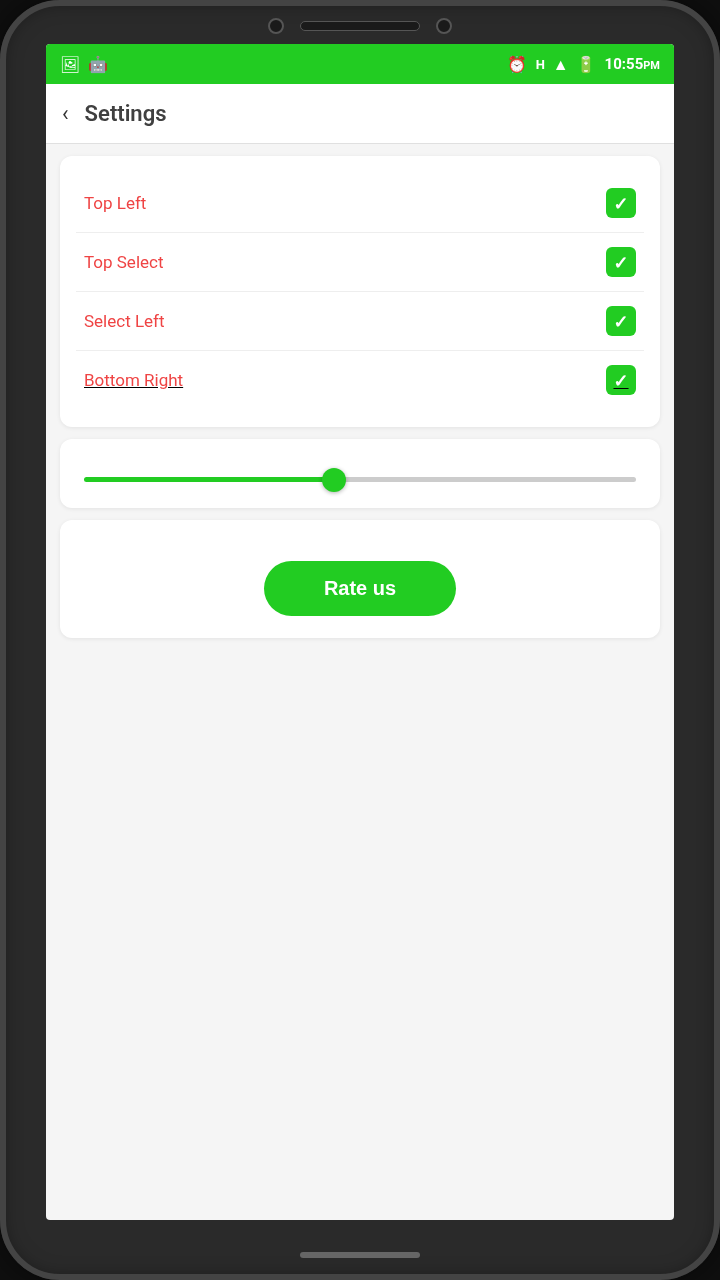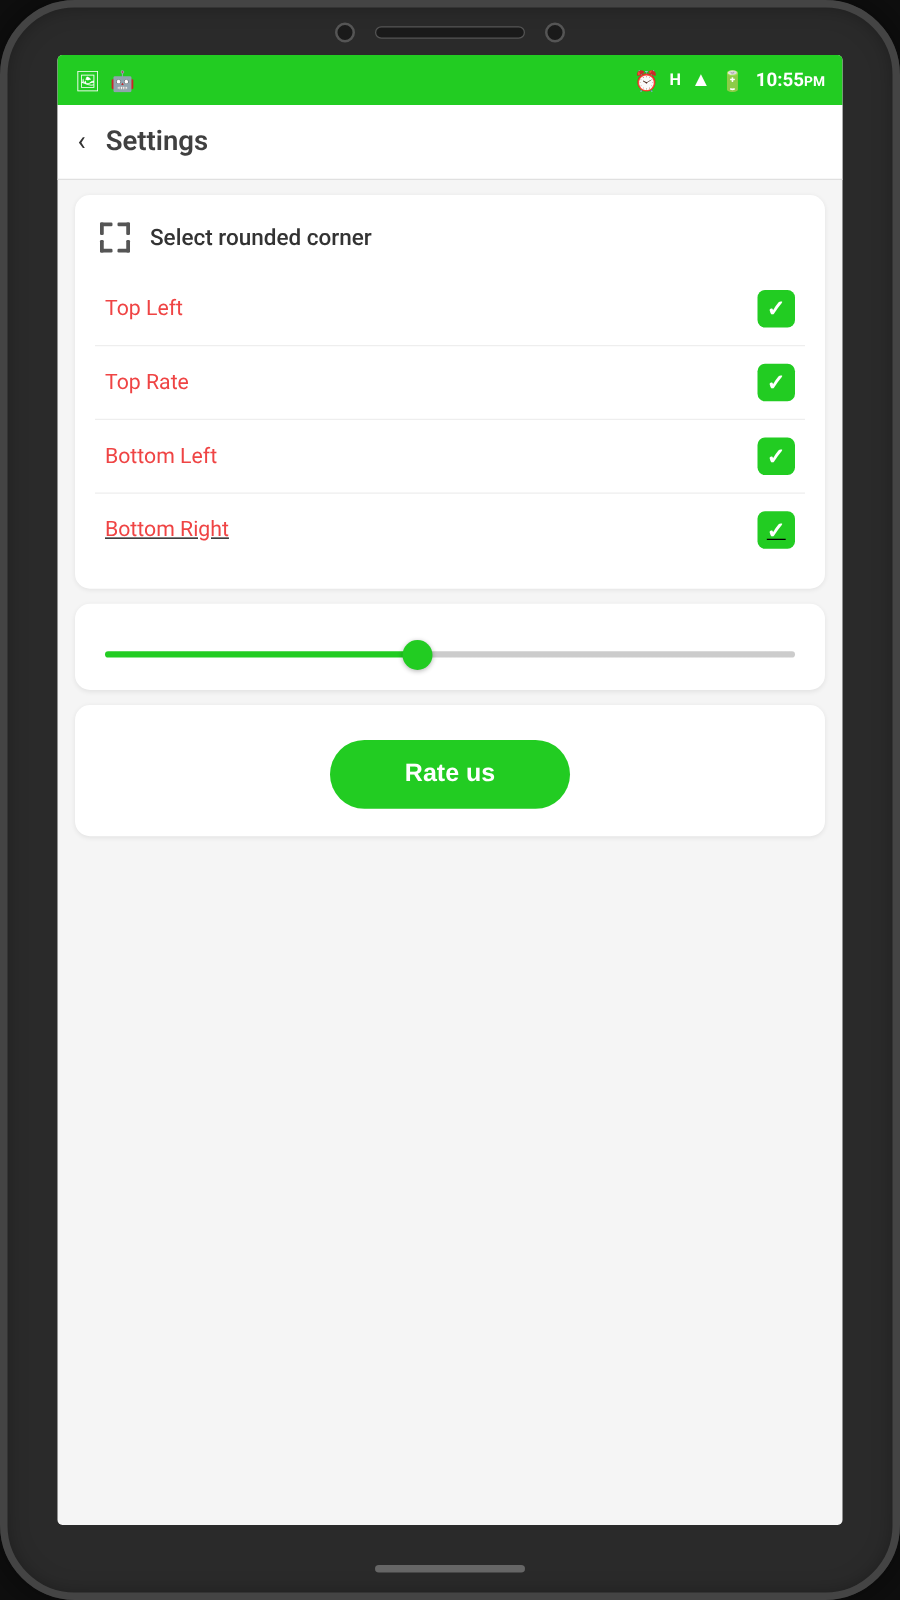--- a/index.html
+++ b/index.html
@@ -235,21 +235,21 @@
 
     
     .heart-icon {
       width: 32px;
       height: 32px;
       flex-shrink: 0;
     }
 
     .rate-btn {
       display: block;
-      margin: 10px auto 4px;
+      margin: 23px auto 4px;
       background: #22cc22;
       color: white;
       border: none;
       border-radius: 30px;
       padding: 16px 60px;
       font-size: 20px;
       font-weight: 600;
       cursor: pointer;
     }
 
@@ -301,45 +301,31 @@
     </div>
 
     <div class="app-bar">
       <span class="back-arrow">‹</span>
       <span class="app-title">Settings</span>
     </div>
 
     <div class="content">
 
       <div class="card">
-        <div class="card-header">
-
-          <svg class="card-icon" viewBox="0 0 32 32" fill="none" xmlns="http://www.w3.org/2000/svg">
-            <rect x="4" y="4" width="10" height="3" rx="1" fill="#555"></rect>
-            <rect x="4" y="4" width="3" height="10" rx="1" fill="#555"></rect>
-            <rect x="18" y="4" width="10" height="3" rx="1" fill="#555"></rect>
-            <rect x="25" y="4" width="3" height="10" rx="1" fill="#555"></rect>
-            <rect x="4" y="25" width="10" height="3" rx="1" fill="#555"></rect>
-            <rect x="4" y="18" width="3" height="10" rx="1" fill="#555"></rect>
-            <rect x="18" y="25" width="10" height="3" rx="1" fill="#555"></rect>
-            <rect x="25" y="18" width="3" height="10" rx="1" fill="#555"></rect>
-          </svg>
-          <span class="card-title">Select rounded corner</span>
-        </div>
 
         <div class="option-row">
           <span class="option-label">Top Left</span>
           <div class="checkbox-green">✓</div>
         </div>
         <div class="option-row">
-          <span class="option-label">Top Rate</span>
+          <span class="option-label">Top Select</span>
           <div class="checkbox-green">✓</div>
         </div>
         <div class="option-row">
-          <span class="option-label">Bottom Left</span>
+          <span class="option-label">Select Left</span>
           <div class="checkbox-green">✓</div>
         </div>
         <div class="option-row">
           <span class="option-label">Bottom Right</span>
           <div class="checkbox-green">✓</div>
         </div>
       </div>
 
       <div class="card">
         <div class="slider-container">

